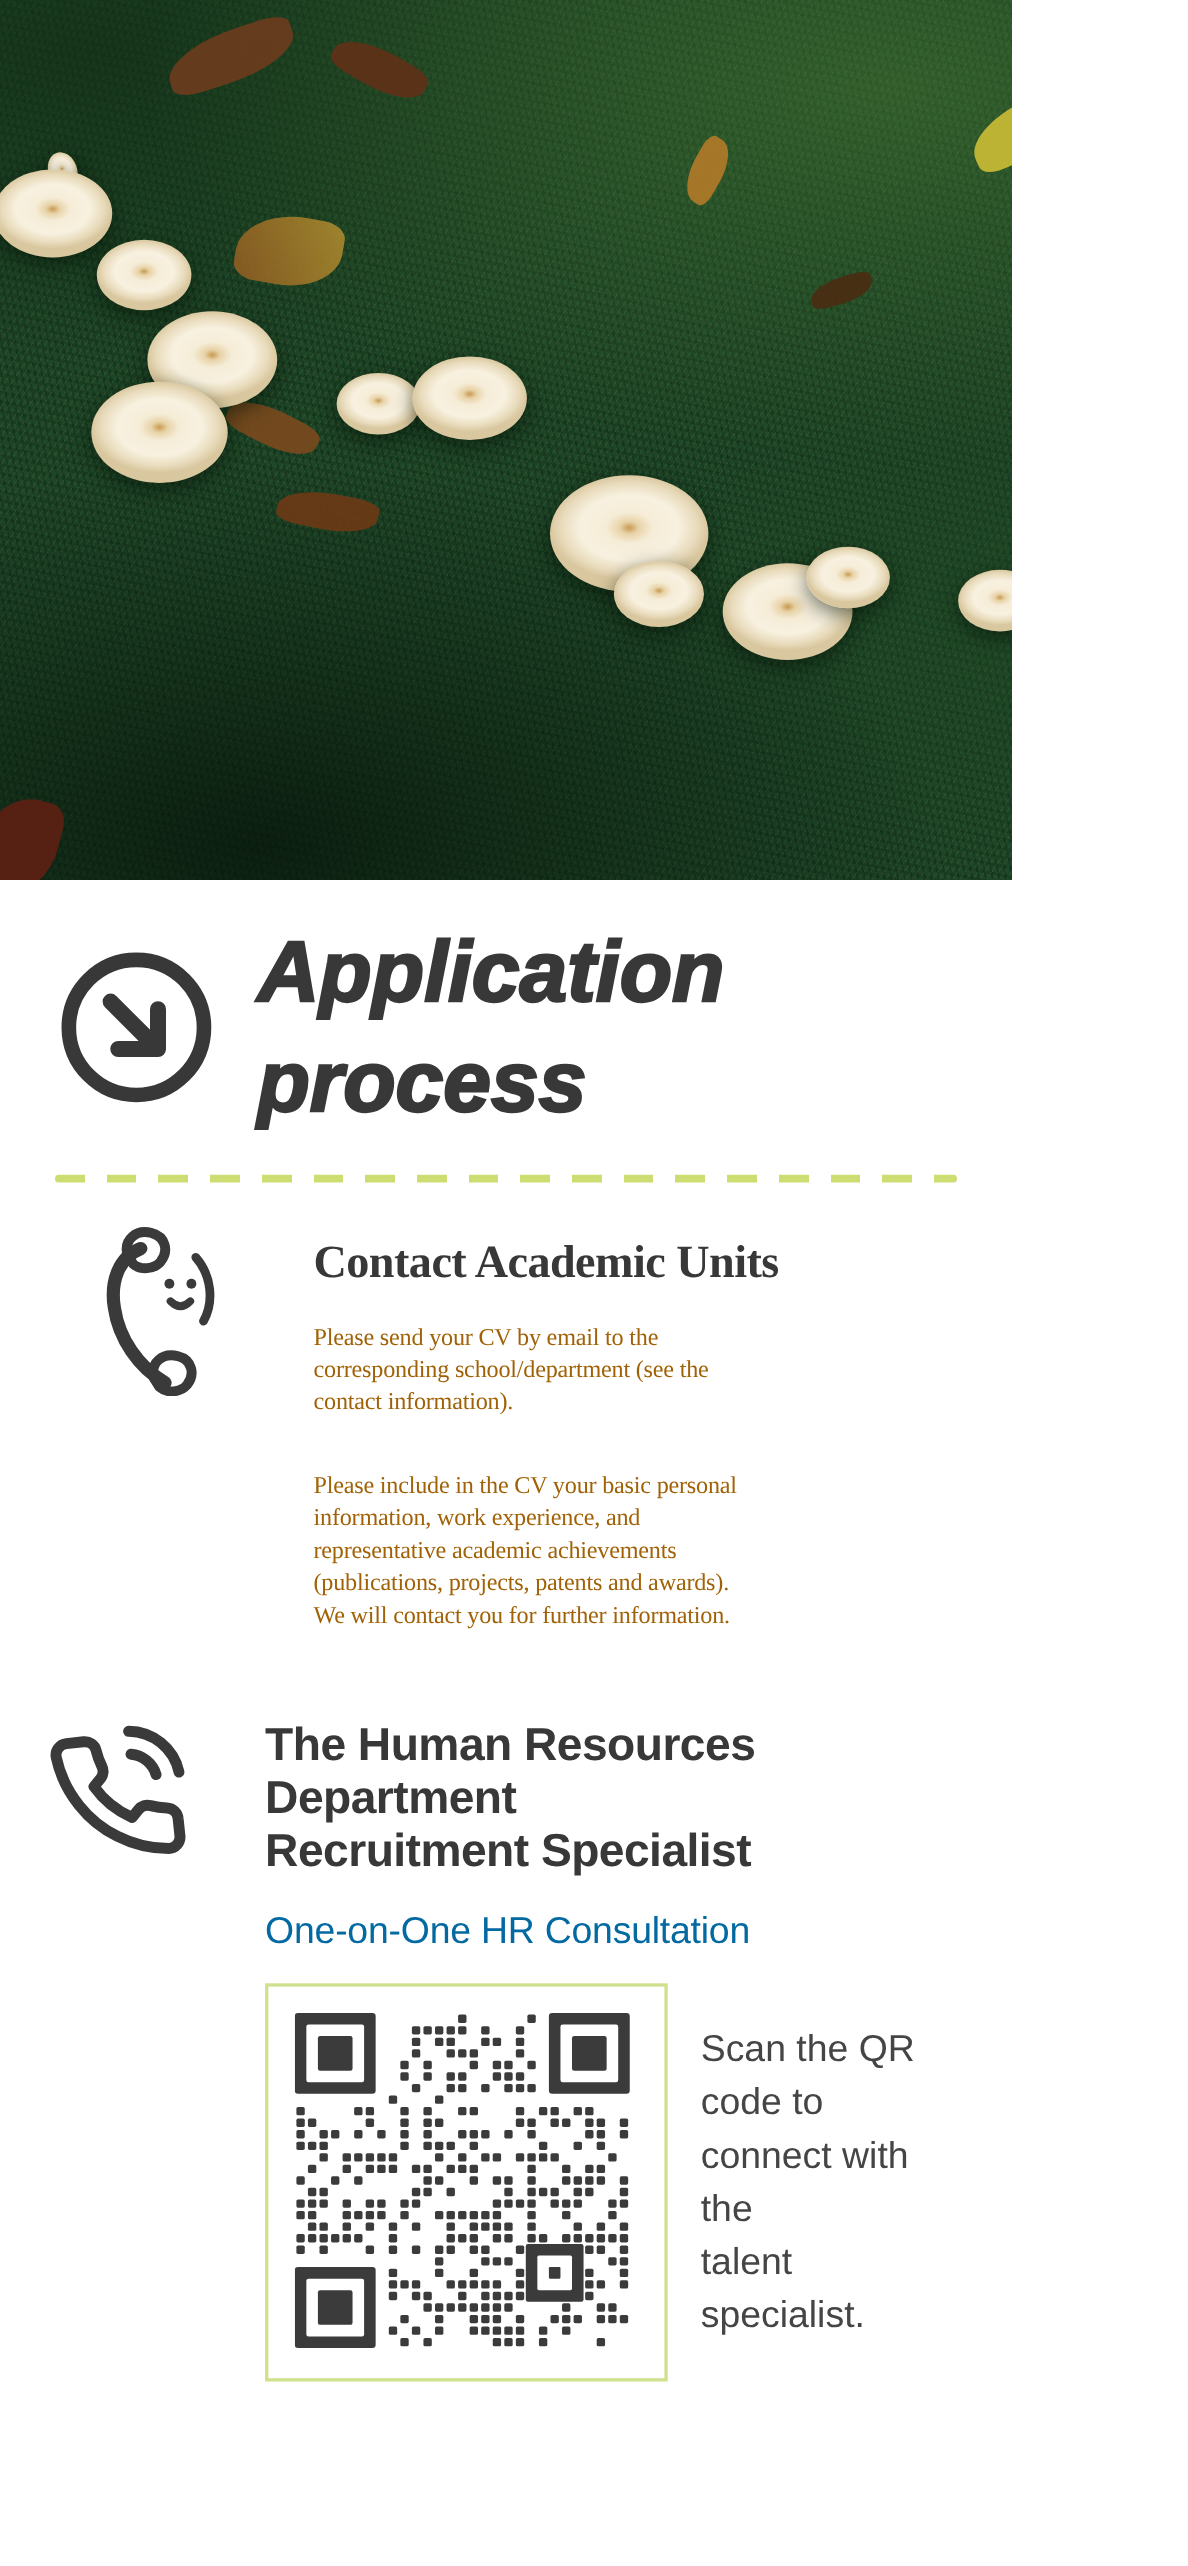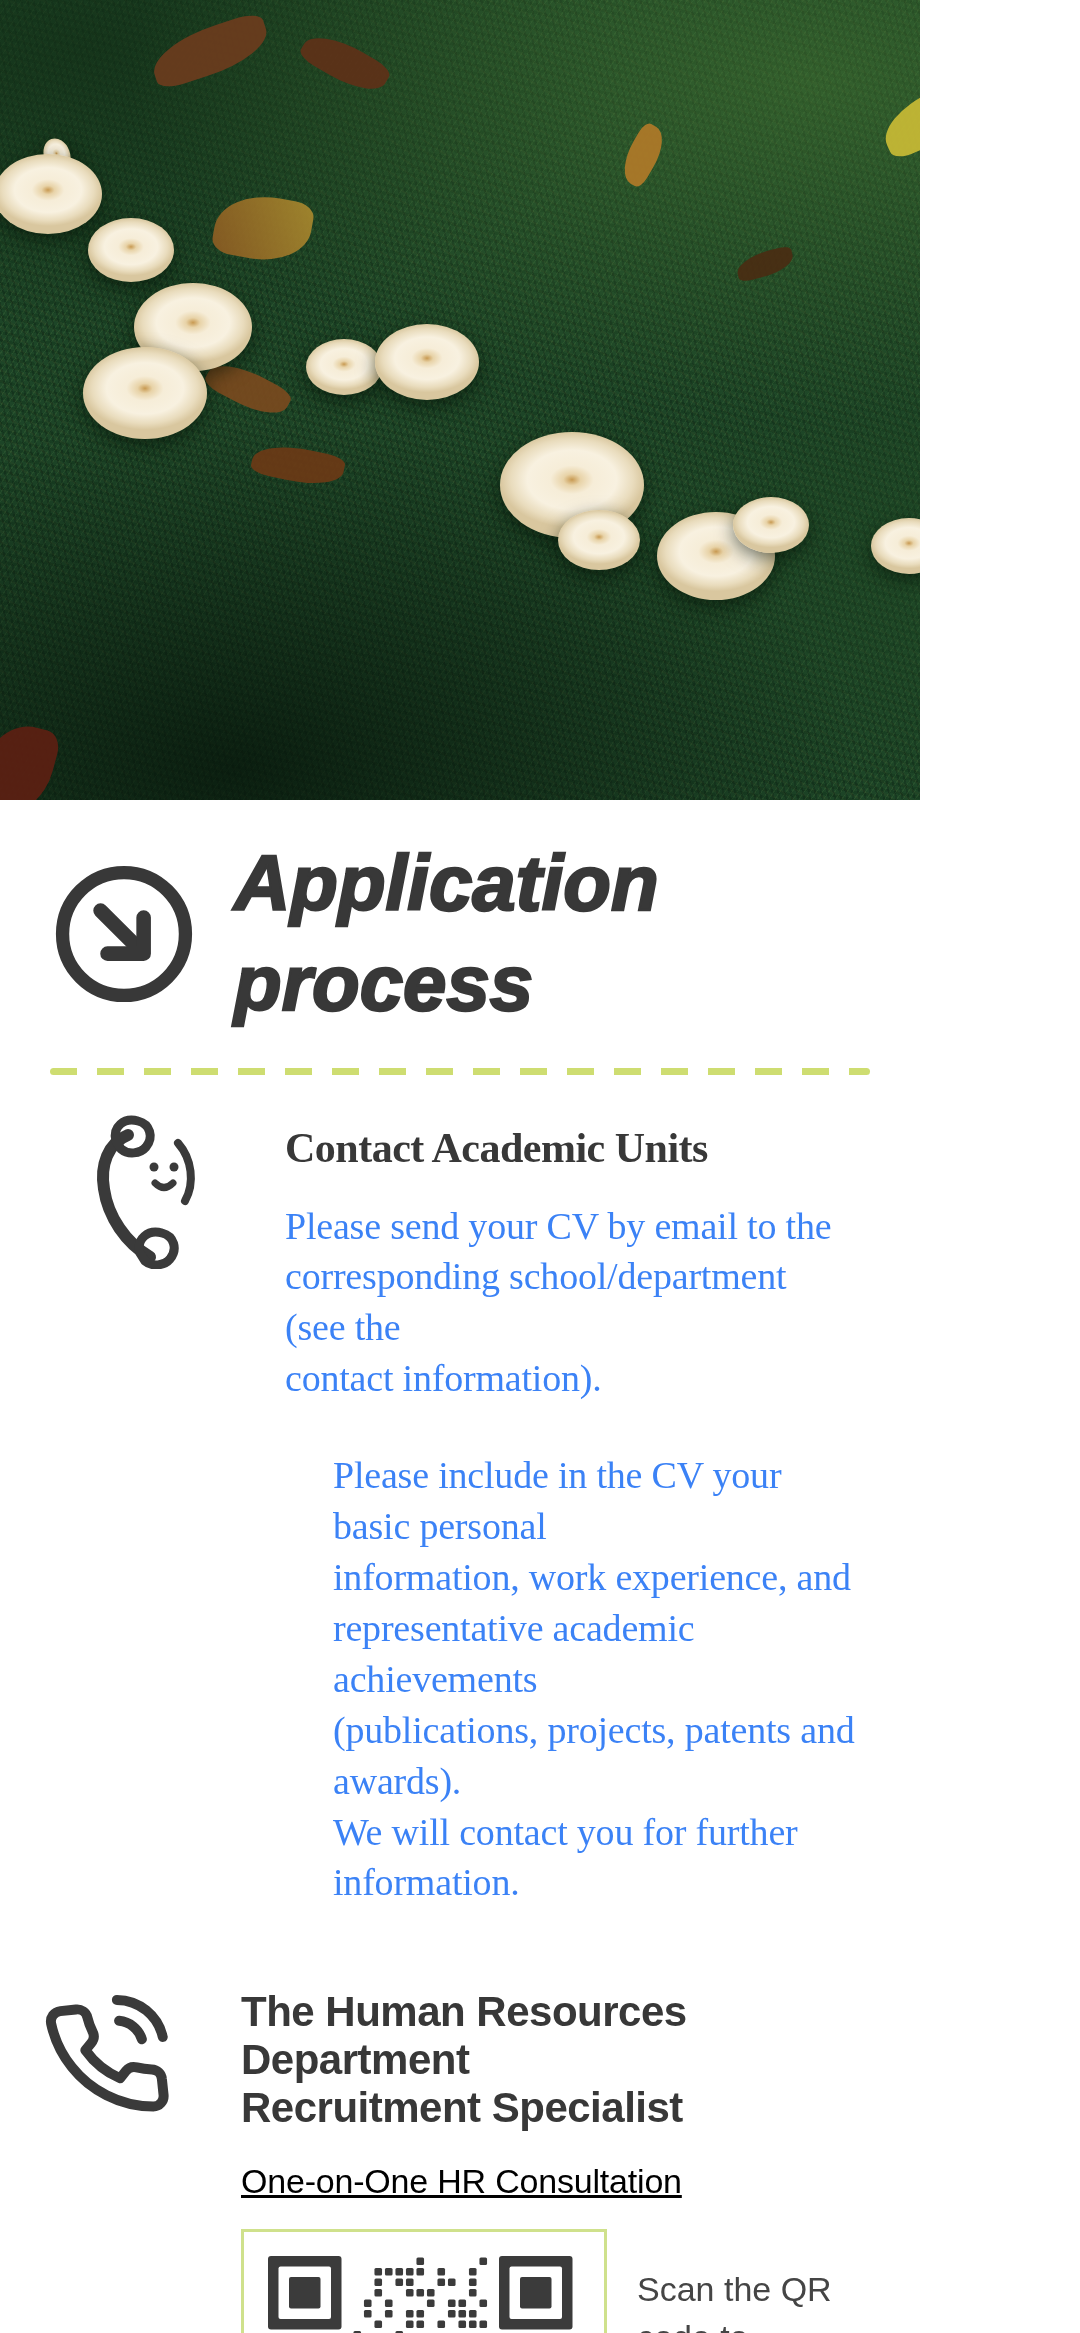--- a/index.html
+++ b/index.html
@@ -39,23 +39,23 @@
     height:7px;margin:34px 50px 0 50px;border-radius:4px;
     background:repeating-linear-gradient(90deg,#cedd71 0 27px, transparent 27px 47px);
   }
   
   section{display:flex;padding:0 64px 0 88px;}
   .sec-academic{margin-top:50px;font-family:Liberation Serif, serif;}
   .sec-hr{margin-top:80px;padding-left:44px;}
   .icon-col{width:197px;flex:none;}
   .content{flex:1;min-width:0;}
   h2{margin:0;font-size:42px;line-height:1.14;font-weight:bold;color:#383838;letter-spacing:-0.5px;white-space:pre-line;}
-  .body-text{margin:28px 0 0 0;font-size:38px;line-height:1.34;color:#3b82f6;letter-spacing:-0.2px;white-space:pre-line;}
-  .body-text.second{margin-top:46px;margin-left:48px;}
-  .subline{margin:30px 0 0 0;font-size:34px;color:#000000;letter-spacing:-0.2px;text-decoration:underline;}
+  .body-text{margin:28px 0 0 0;font-size:22px;line-height:1.34;color:#a16207;letter-spacing:-0.2px;white-space:pre-line;}
+  .body-text.second{margin-top:46px;}
+  .subline{margin:30px 0 0 0;font-size:34px;color:#0369a1;letter-spacing:-0.2px;}
   
   .qr-row{display:flex;align-items:center;margin-top:28px;}
   .qr-box{
     flex:none;border:3px solid #cfe18c;background:#ffffff;
     padding:24px;width:312px;height:308px;
   }
   .qr-caption{margin:0 0 0 30px;font-size:34px;line-height:1.42;color:#454545;white-space:pre-line;}
 </style>
 </head>
 <body>

